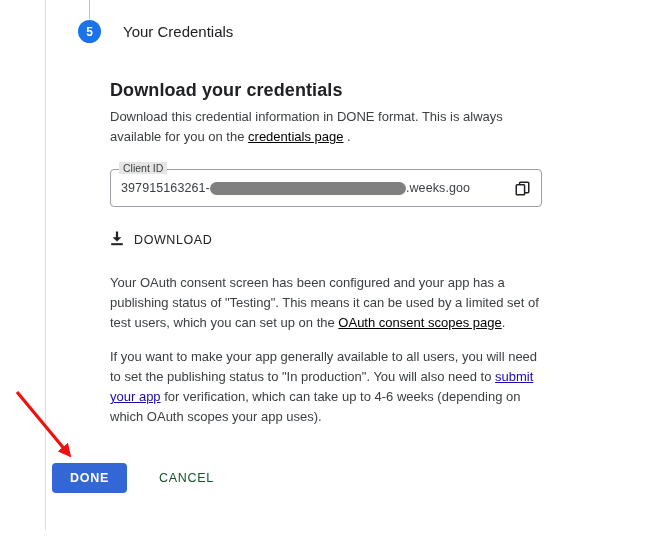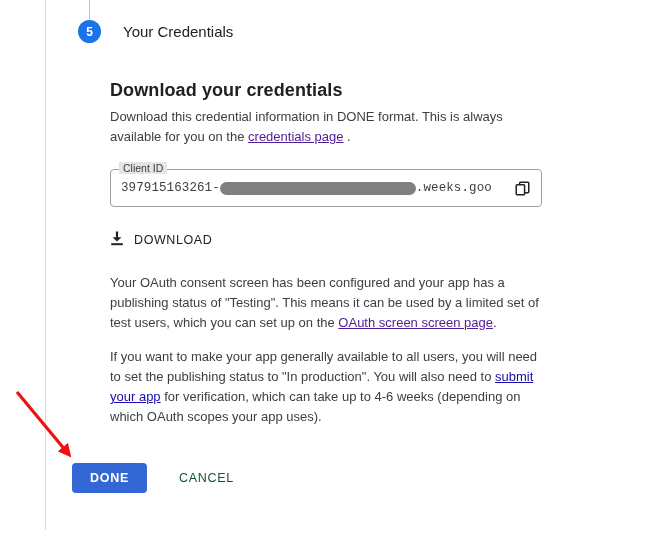--- a/index.html
+++ b/index.html
@@ -65,21 +65,21 @@
     margin: 0 0 6px 0;
     letter-spacing: .1px;
   }
   p.body-text {
     font-size: 13px;
     line-height: 20px;
     color: #3c4043;
     margin: 0 0 14px 0;
   }
   a.link-visited {
-    color: #4c1d95;
+    color: #000000;
     text-decoration: underline;
   }
   a.link-blue {
     color: #1a0dab;
     text-decoration: underline;
   }
 
   
   .field-wrap {
     position: relative;
@@ -104,21 +104,21 @@
     line-height: 12px;
   }
   .field-inner {
     position: absolute;
     left: 11px; right: 40px; top: 0; bottom: 0;
     display: flex; align-items: center;
     overflow: hidden;
     white-space: nowrap;
   }
   .mono {
-    font-family: Liberation Mono, monospace;
+    font-family: Liberation Sans, sans-serif;
     font-size: 12.5px;
     color: #3c4043;
     letter-spacing: .1px;
   }
   .redaction {
     display: inline-block;
     width: 196px; height: 13px;
     background: #808080;
     border-radius: 7px;
     margin: 0 0px 0 0;
@@ -147,21 +147,21 @@
     font-size: 12.5px;
     font-weight: 400;
     letter-spacing: .6px;
     color: #202124;
     margin-left: 10px;
   }
 
   
   .footer {
     position: absolute;
-    left: 72px; top: 463px;
+    left: 52px; top: 463px;
     display: flex; align-items: center;
   }
   .btn-done {
     background: #3367d6;
     color: #ffffff;
     border: none;
     border-radius: 4px;
     height: 30px;
     padding: 0 18px;
     font-size: 12.5px;
@@ -234,21 +234,21 @@
         <svg width="14" height="15" viewBox="0 0 14 15" aria-hidden="true">
           <path d="M7 0.5 L7 8.2" stroke="#202124" stroke-width="2.2" fill="none"></path>
           <path d="M2.6 6.2 L7 10.6 L11.4 6.2 Z" fill="#202124"></path>
           <rect x="1.2" y="12.2" width="11.6" height="2" fill="#202124"></rect>
         </svg>
       </span>
       <span class="download-label">DOWNLOAD</span>
     </div>
 
     <p class="body-text">
-      <span>Your OAuth consent screen has been configured and your app has a publishing status of "Testing". This means it can be used by a limited set of test users, which you can set up on the </span><a class="link-visited" href="#">OAuth screen screen page</a><span>.</span>
+      <span>Your OAuth consent screen has been configured and your app has a publishing status of "Testing". This means it can be used by a limited set of test users, which you can set up on the </span><a class="link-visited" href="#">OAuth consent scopes page</a><span>.</span>
     </p>
 
     <p class="body-text">
       <span>If you want to make your app generally available to all users, you will need to set the publishing status to "In production". You will also need to </span><a class="link-blue" href="#">submit your app</a><span> for verification, which can take up to 4-6 weeks (depending on which OAuth scopes your app uses).</span>
     </p>
 
   </div>
 
   <div class="footer">
     <button class="btn-done">DONE</button>

